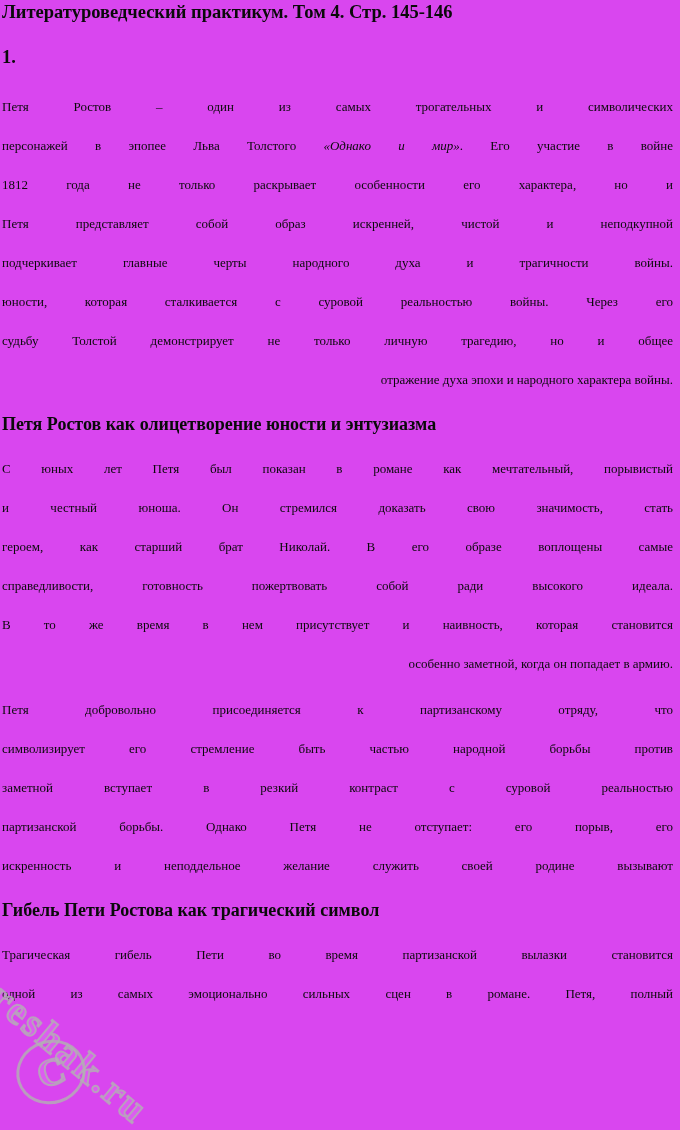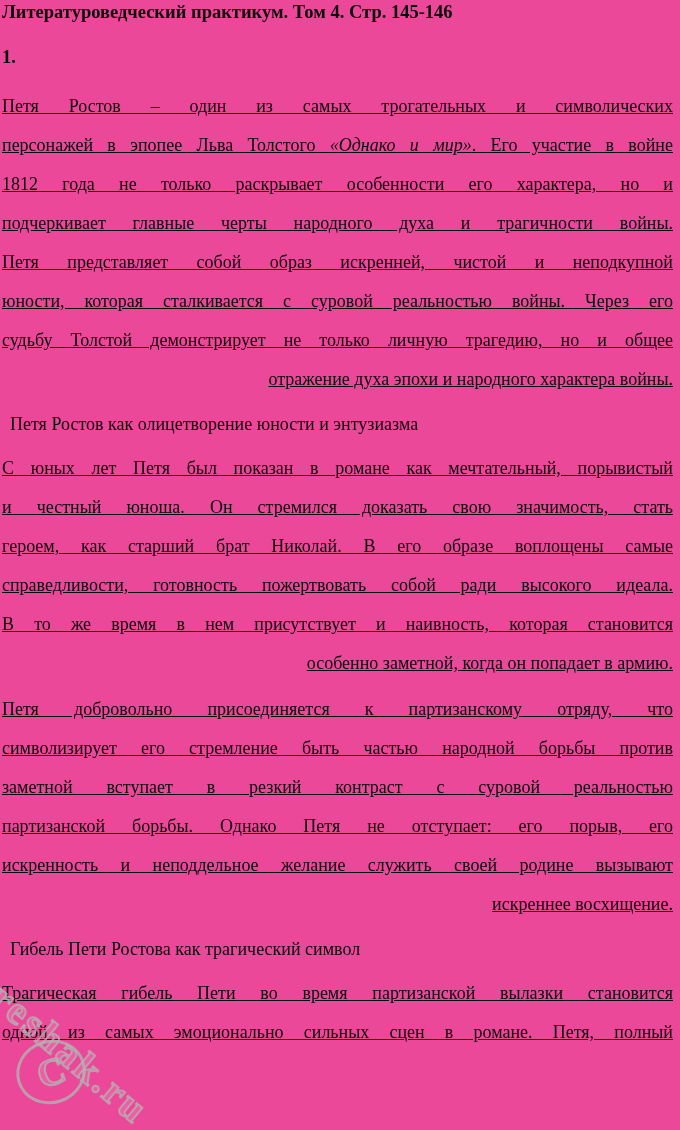--- a/index.html
+++ b/index.html
@@ -1,20 +1,20 @@
 <!DOCTYPE html>
 <html><head>
 <meta charset="utf-8">
 <style>
   html, body { margin: 0; padding: 0; }
   .page {
     position: relative;
     width: 680px;
     height: 1130px;
-    background: #ec4899;
+    background: #d946ef;
     overflow: hidden;
     font-family: "Liberation Serif", serif;
     color: #0a0a0a;
   }
   .doc {
     position: absolute;
     left: 2px;
     top: 0;
     width: 671px;
   }
@@ -25,35 +25,34 @@
     margin: 0 0 22px 0;
   }
   .item-number {
     font-weight: bold;
     font-size: 18.5px;
     line-height: 22px;
     margin: 0 0 19px 0;
   }
   .para { margin: 0 0 7px 0; }
   .line {
-    font-size: 18px;
+    font-size: 13px;
     line-height: 39px;
-    text-decoration: underline;
   }
   .just {
     text-align: justify;
     text-align-last: justify;
   }
   .last { text-align: right; }
   .italic { font-style: italic; }
   .section-heading {
-    font-weight: normal;
+    font-weight: bold;
     font-size: 18px;
     line-height: 36px;
-    margin: 0 0 7px 8px;
+    margin: 0 0 7px 0;
   }
   .watermark {
     position: absolute;
     left: 0; top: 0;
     width: 680px; height: 1130px;
     pointer-events: none;
   }
   .wm-text {
     position: absolute;
     left: 12px;
@@ -96,22 +95,22 @@
   <div class="doc">
 
     <div class="doc-title">Литературоведческий практикум. Том 4. Стр. 145-146</div>
 
     <div class="item-number">1.</div>
 
     <div class="para">
       <div class="line just">Петя Ростов – один из самых трогательных и символических</div>
       <div class="line just"><span>персонажей в эпопее Льва Толстого </span><span class="italic">«Однако и мир»</span><span>. Его участие в войне</span></div>
       <div class="line just">1812 года не только раскрывает особенности его характера, но и</div>
+      <div class="line just">Петя представляет собой образ искренней, чистой и неподкупной</div>
       <div class="line just">подчеркивает главные черты народного духа и трагичности войны.</div>
-      <div class="line just">Петя представляет собой образ искренней, чистой и неподкупной</div>
       <div class="line just">юности, которая сталкивается с суровой реальностью войны. Через его</div>
       <div class="line just">судьбу Толстой демонстрирует не только личную трагедию, но и общее</div>
       <div class="line last">отражение духа эпохи и народного характера войны.</div>
     </div>
 
     <div class="section-heading">Петя Ростов как олицетворение юности и энтузиазма</div>
 
     <div class="para">
       <div class="line just">С юных лет Петя был показан в романе как мечтательный, порывистый</div>
       <div class="line just">и честный юноша. Он стремился доказать свою значимость, стать</div>
@@ -120,21 +119,20 @@
       <div class="line just">В то же время в нем присутствует и наивность, которая становится</div>
       <div class="line last">особенно заметной, когда он попадает в армию.</div>
     </div>
 
     <div class="para">
       <div class="line just">Петя добровольно присоединяется к партизанскому отряду, что</div>
       <div class="line just">символизирует его стремление быть частью народной борьбы против</div>
       <div class="line just">заметной вступает в резкий контраст с суровой реальностью</div>
       <div class="line just">партизанской борьбы. Однако Петя не отступает: его порыв, его</div>
       <div class="line just">искренность и неподдельное желание служить своей родине вызывают</div>
-      <div class="line last">искреннее восхищение.</div>
     </div>
 
     <div class="section-heading">Гибель Пети Ростова как трагический символ</div>
 
     <div class="para">
       <div class="line just">Трагическая гибель Пети во время партизанской вылазки становится</div>
       <div class="line just">одной из самых эмоционально сильных сцен в романе. Петя, полный</div>
     </div>
 
   </div>

